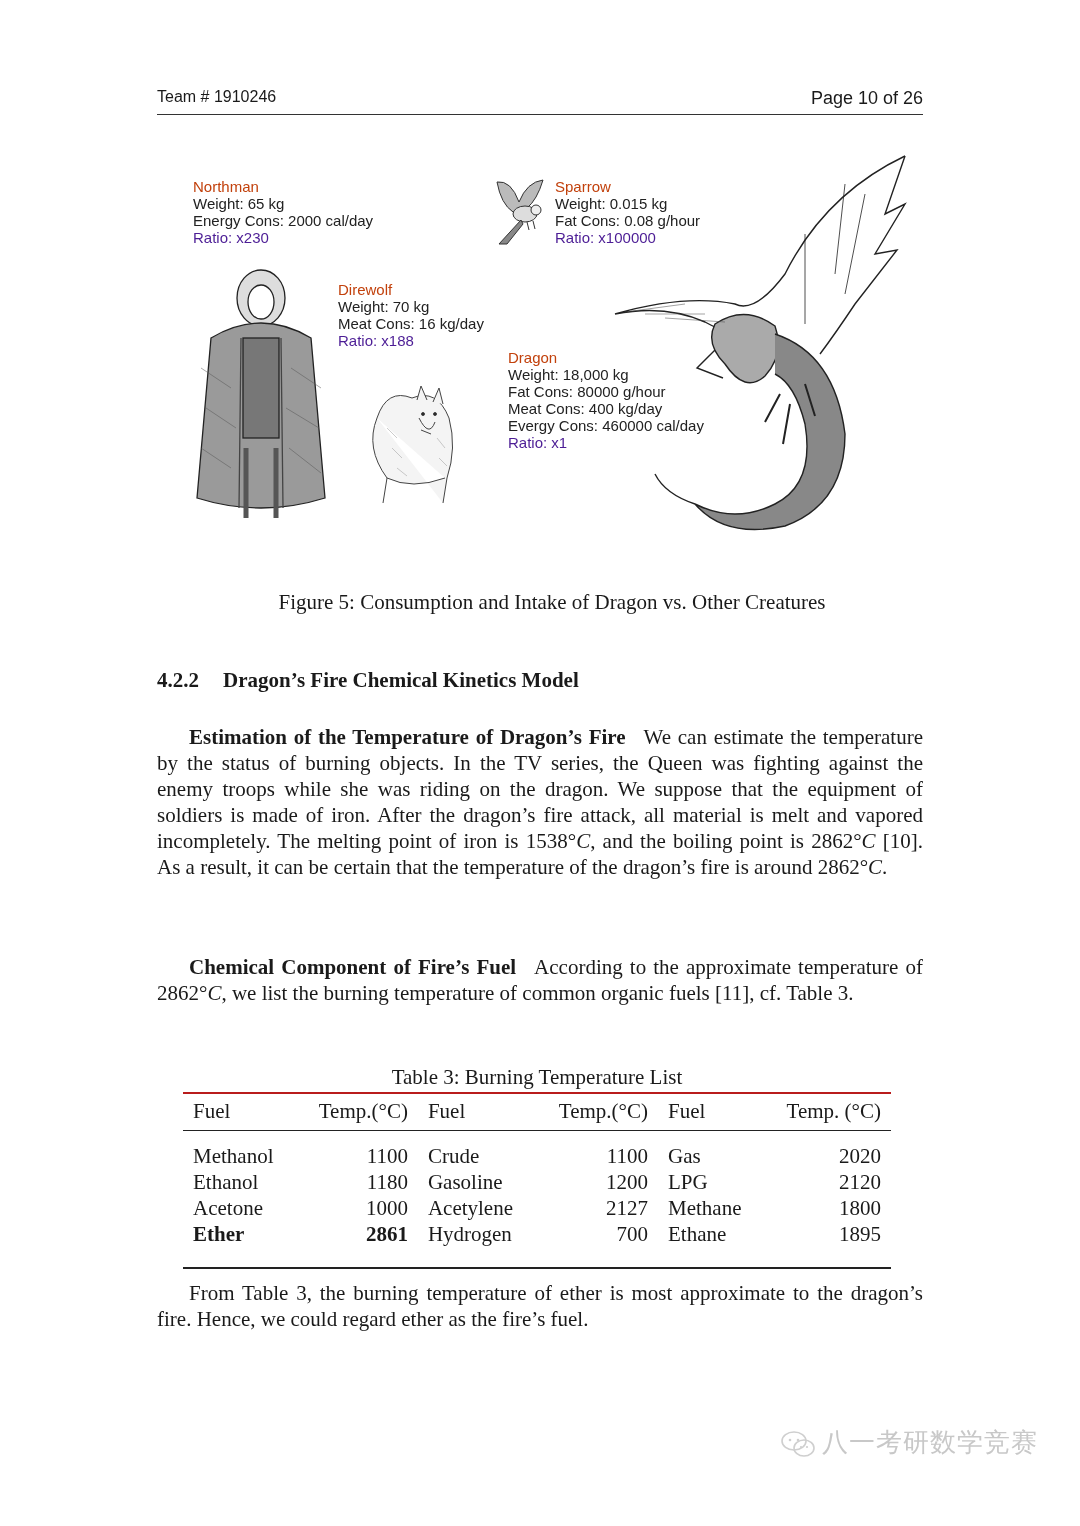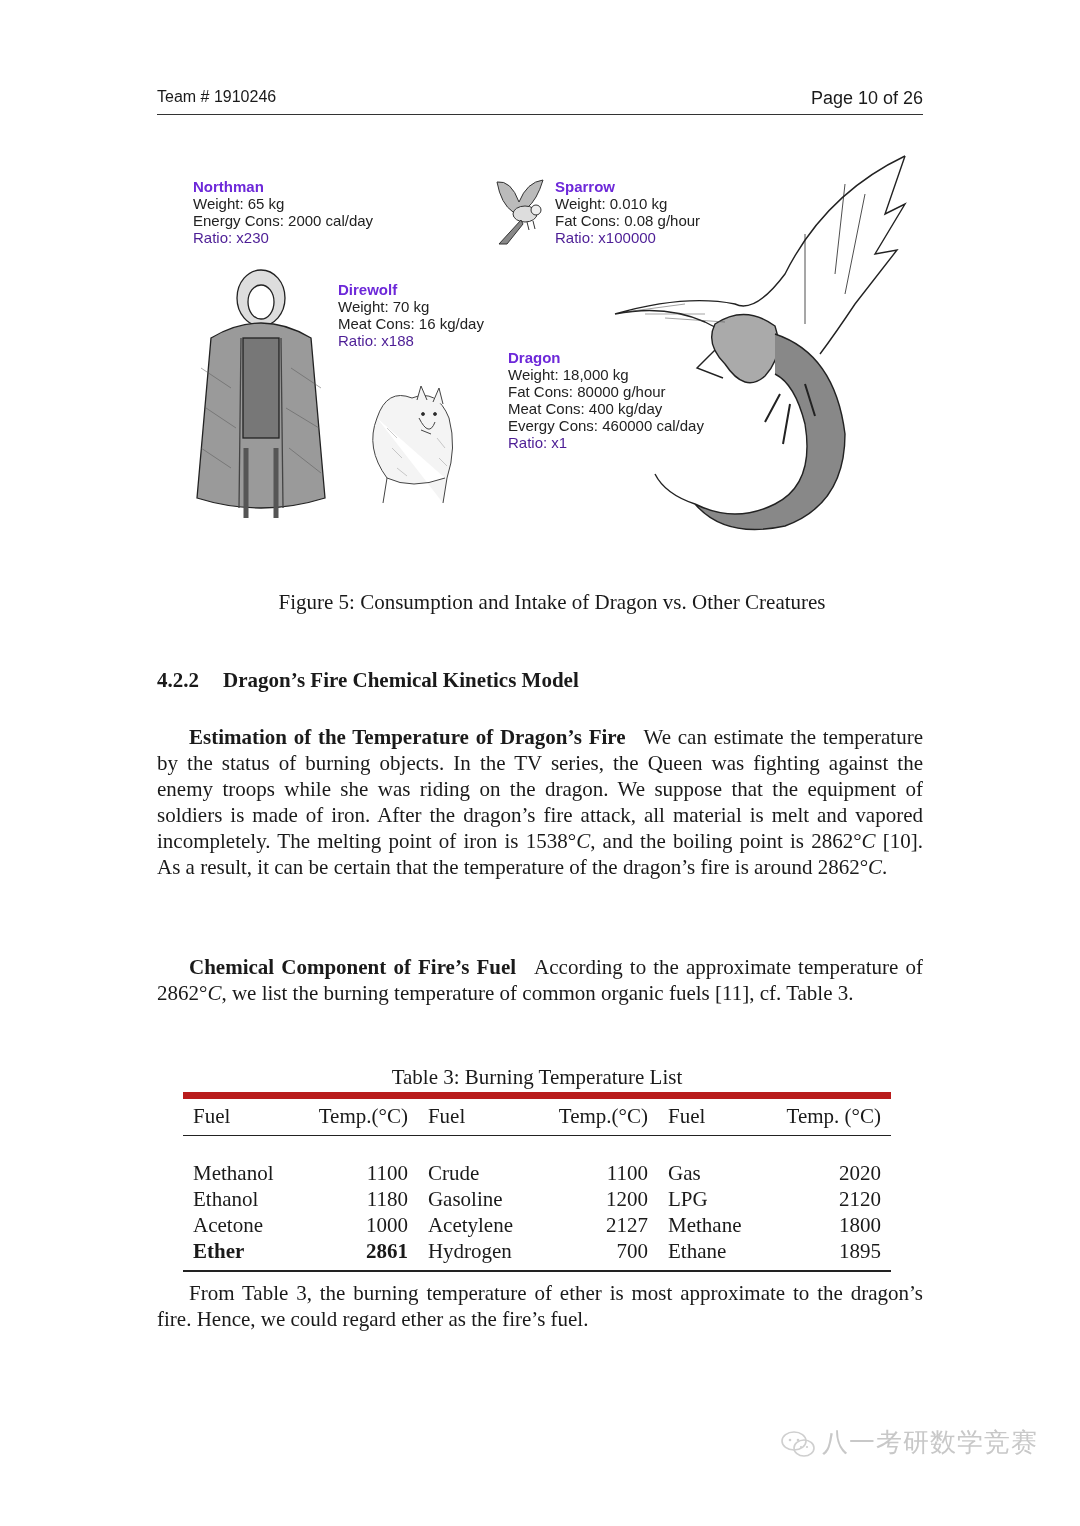--- a/index.html
+++ b/index.html
@@ -6,44 +6,44 @@
     body { width: 1080px; height: 1526px; position: relative; overflow: hidden; color: #1a1a1a; }
     .sans { font-family: "Liberation Sans", sans-serif; }
     .serif { font-family: "Liberation Serif", serif; }
 
     .header { position: absolute; left: 157px; top: 88px; width: 766px; height: 26px; border-bottom: 1px solid #333; }
     .header .left { position: absolute; left: 0; top: 0; font-size: 16px; }
     .header .right { position: absolute; right: 0; top: 0; font-size: 18px; }
 
     .figure { position: absolute; left: 157px; top: 150px; width: 766px; height: 420px; }
     .creature-label { position: absolute; font-family: "Liberation Sans", sans-serif; font-size: 15px; line-height: 17px; color: #222; }
-    .creature-label .name { font-weight: bold; color: #6d28d9; }
+    .creature-label .name { font-weight: normal; color: #c2410c; }
     .creature-label .ratio { color: #4c1d95; }
     .illus { position: absolute; }
 
     .caption { position: absolute; left: 157px; top: 590px; width: 790px; text-align: center; font-size: 21px; }
 
     .section-title { position: absolute; left: 157px; top: 668px; font-size: 21px; font-weight: bold; }
     .section-title .num { display: inline-block; width: 66px; }
 
     .para { position: absolute; left: 157px; width: 766px; font-size: 21px; line-height: 26px; text-align: justify; }
     .para b { font-weight: bold; margin-left: 32px; }
     .para .gap { display: inline-block; width: 18px; }
     .math { font-family: "Liberation Serif", serif; }
     .math i { font-style: italic; }
 
     .table-wrap { position: absolute; left: 183px; top: 1064px; width: 708px; }
     .table-caption { text-align: center; font-size: 21px; line-height: 26px; }
     table.fuel { width: 708px; border-collapse: collapse; font-size: 21px; margin-top: 2px; }
-    table.fuel thead tr { border-top: 7px solid #b91c1c; border-bottom: 1px solid #222; }
-    table.fuel tbody tr:last-child td { padding-bottom: 6px; }
+    table.fuel thead tr { border-top: 2px solid #b91c1c; border-bottom: 1px solid #222; }
+    table.fuel tbody tr:last-child td { padding-bottom: 20px; }
     table.fuel tbody { border-bottom: 2px solid #222; }
     table.fuel th { font-weight: normal; padding: 4px 10px 6px 10px; line-height: 26px; }
     table.fuel td { padding: 0 10px; line-height: 26px; }
-    table.fuel tbody tr:first-child td { padding-top: 24px; }
+    table.fuel tbody tr:first-child td { padding-top: 12px; }
     .l { text-align: left; }
     .r { text-align: right; }
     .bold { font-weight: bold; }
 
     .watermark { position: absolute; left: 780px; top: 1425px; font-family: "DejaVu Sans", sans-serif; font-size: 26px; color: #c8c8c8; letter-spacing: 1px; }
     .watermark .wm-icon { display: inline-block; width: 36px; height: 30px; vertical-align: middle; margin-right: 6px; }
   </style>
 </head>
 <body>
 
@@ -56,21 +56,21 @@
 
   <div class="creature-label" style="left:36px; top:28px;">
     <div class="name">Northman</div>
     <div>Weight: 65 kg</div>
     <div>Energy Cons: 2000 cal/day</div>
     <div class="ratio">Ratio: x230</div>
   </div>
 
   <div class="creature-label" style="left:398px; top:28px;">
     <div class="name">Sparrow</div>
-    <div>Weight: 0.010 kg</div>
+    <div>Weight: 0.015 kg</div>
     <div>Fat Cons: 0.08 g/hour</div>
     <div class="ratio">Ratio: x100000</div>
   </div>
 
   <div class="creature-label" style="left:181px; top:131px;">
     <div class="name">Direwolf</div>
     <div>Weight: 70 kg</div>
     <div>Meat Cons: 16 kg/day</div>
     <div class="ratio">Ratio: x188</div>
   </div>

